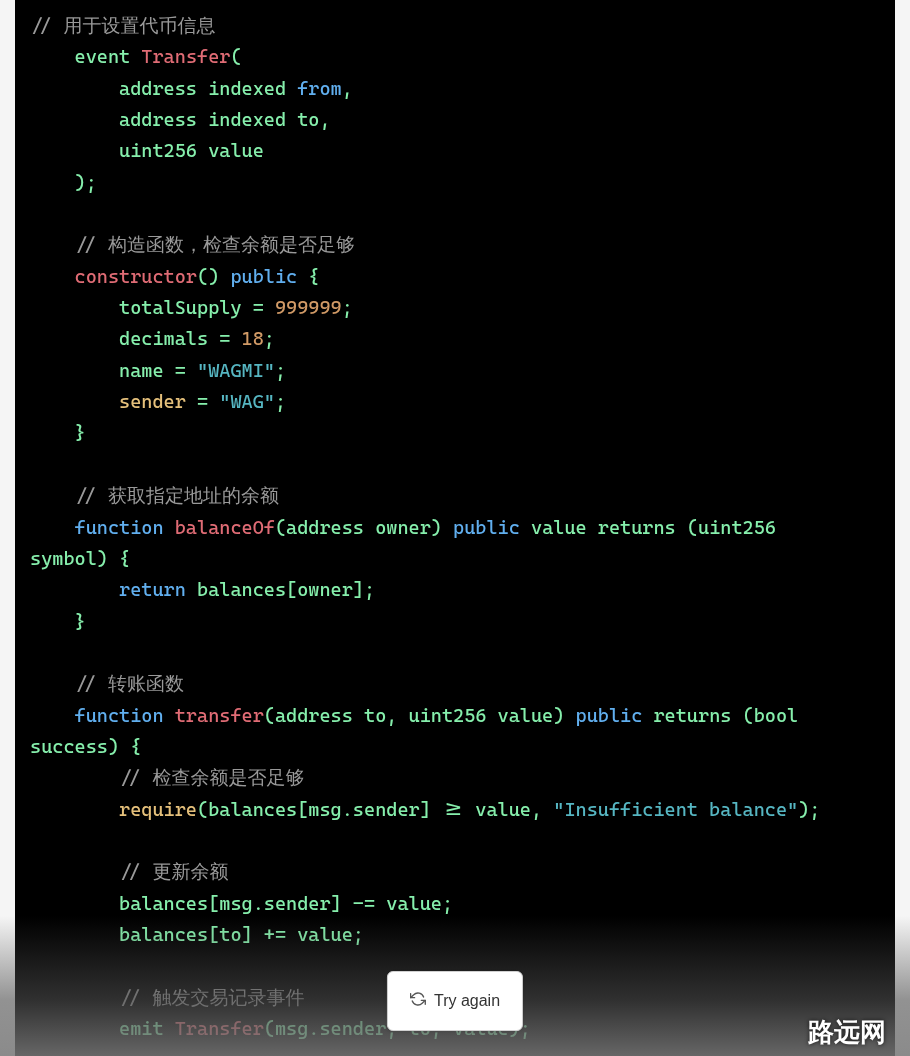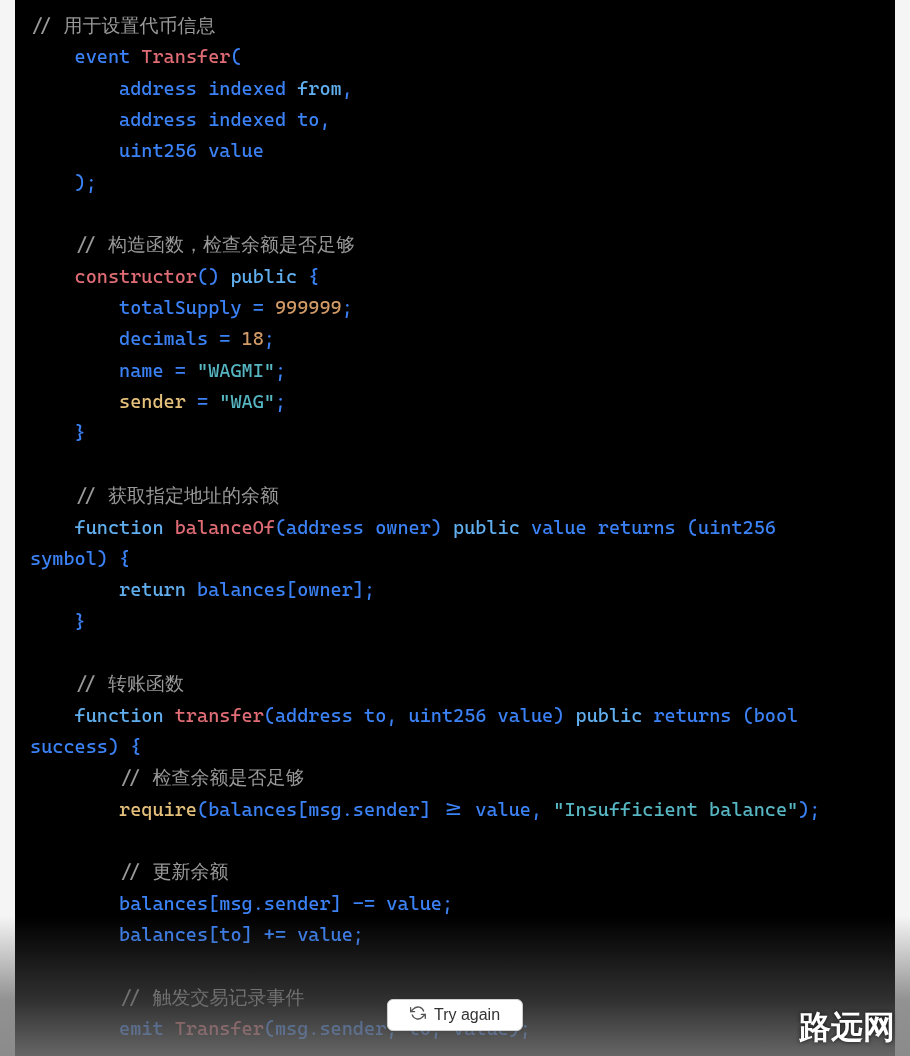--- a/index.html
+++ b/index.html
@@ -26,61 +26,61 @@
       white-space: pre;
       min-height: 1000px;
       overflow: hidden;
     }
     .comment { color: #999999; }
     .keyword-red { color: #e06c75; }
     .keyword-blue { color: #61afef; }
     .identifier { color: #e5c07b; }
     .number { color: #d19a66; text-align: right; }
     .string { color: #56b6c2; }
-    .text { color: #3b82f6; }
+    .text { color: #86efac; }
     .func-name { color: #e06c75; }
     
     .fade-gradient {
       position: absolute;
       bottom: 0;
       left: 0;
       right: 0;
       height: 140px;
       background: linear-gradient(to bottom, rgba(0,0,0,0) 0%, rgba(80,80,80,0.6) 60%, rgba(120,120,120,0.85) 100%);
       pointer-events: none;
     }
     
     .try-again-btn {
       position: absolute;
       bottom: 25px;
       left: 50%;
       transform: translateX(-50%);
       background: #ffffff;
       border: 1px solid #d0d0d0;
       border-radius: 6px;
-      padding: 5px 22px;
+      padding: 19px 22px;
       font-size: 16px;
       color: #333;
       cursor: pointer;
       display: flex;
       align-items: center;
       gap: 8px;
       box-shadow: 0 1px 3px rgba(0,0,0,0.1);
     }
     .try-again-btn svg {
       width: 16px;
       height: 16px;
     }
     
     .watermark {
       position: absolute;
       bottom: 6px;
-      right: 15px;
+      right: 24px;
       color: #ffffff;
-      font-size: 32px;
+      font-size: 26px;
       font-weight: bold;
       text-shadow: 0 0 4px rgba(0,0,0,0.8);
       font-family: "Microsoft YaHei", sans-serif;
     }
   </style>
 </head>
 <body>
 
 <div class="code-container"><span class="comment">// 用于设置代币信息</span>
     <span class="text">event</span> <span class="func-name">Transfer</span><span class="text">(</span>

